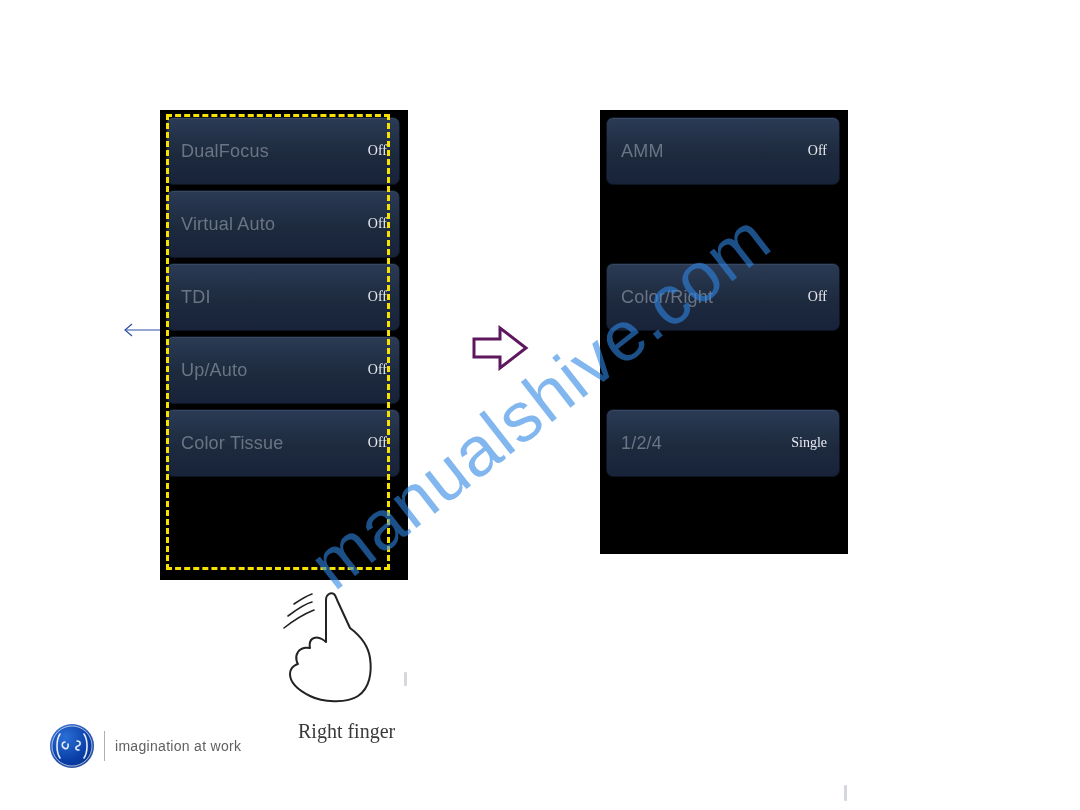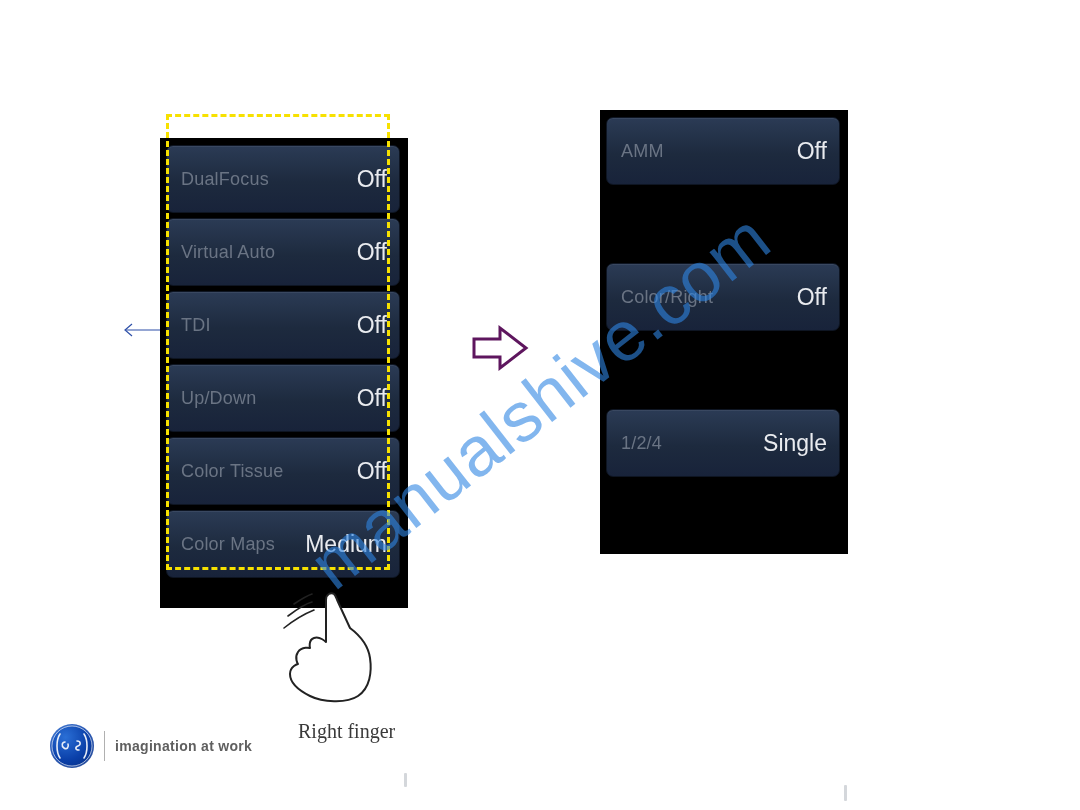--- a/index.html
+++ b/index.html
@@ -10,21 +10,21 @@
     font-family: Arial, Helvetica, sans-serif;
     position: relative;
     overflow: hidden;
   }
   .panel {
     position: absolute;
     width: 248px;
     background: #000000;
     padding: 2px 8px 2px 6px;
   }
-  .panel-left  { left: 160px; top: 110px; height: 470px; margin-top: 28px; }
+  .panel-left  { left: 160px; top: 110px; height: 470px; }
   .panel-right { left: 600px; top: 110px; height: 444px; }
   .dashed-highlight {
     position: absolute;
     left: 166px;
     top: 114px;
     width: 224px;
     height: 456px;
     border: 3px dashed #f7e100;
     pointer-events: none;
     z-index: 5;
@@ -43,22 +43,23 @@
   }
   .row.empty { background: #000000; border: none; box-shadow: none; }
   .row-label {
     color: #6a7484;
     font-size: 18px;
     letter-spacing: 0.2px;
     white-space: nowrap;
   }
   .row-value {
     color: #e9ebef;
-    font-size: 23px;
+    font-size: 14px;
     white-space: nowrap;
+    font-family: Liberation Serif, serif;
   }
   
   .scroll-ind {
     position: absolute;
     width: 8px;
     right: -2px;
   }
   .scroll-ind .tick {
     position: absolute;
     width: 3px;
@@ -123,21 +124,20 @@
   .ge-logo svg { position: absolute; inset: 0; }
   .ge-divider {
     width: 1px;
     height: 30px;
     background: #b0b0b0;
   }
   .ge-tagline {
     color: #5f5f5f;
     font-size: 14px;
     letter-spacing: 0.3px;
-    font-weight: bold;
   }
 
   
   .wm {
     position: absolute;
     left: 50%;
     top: 50%;
     transform: translate(-50%, -55%) rotate(-38deg);
     font-size: 70px;
     font-weight: 500;
@@ -161,30 +161,26 @@
   </div>
   <div class="row">
     <span class="row-label">Virtual Auto</span>
     <span class="row-value">Off</span>
   </div>
   <div class="row">
     <span class="row-label">TDI</span>
     <span class="row-value">Off</span>
   </div>
   <div class="row">
-    <span class="row-label">Up/Down</span>
+    <span class="row-label">Up/Auto</span>
     <span class="row-value">Off</span>
   </div>
   <div class="row">
     <span class="row-label">Color Tissue</span>
     <span class="row-value">Off</span>
-  </div>
-  <div class="row">
-    <span class="row-label">Color Maps</span>
-    <span class="row-value">Medium</span>
   </div>
   <div class="scroll-ind">
     <span class="tick left-tick-a"></span>
 
   </div>
 </div>
 <div class="dashed-highlight"></div>
 
 <div class="panel panel-right">
   <div class="row">

